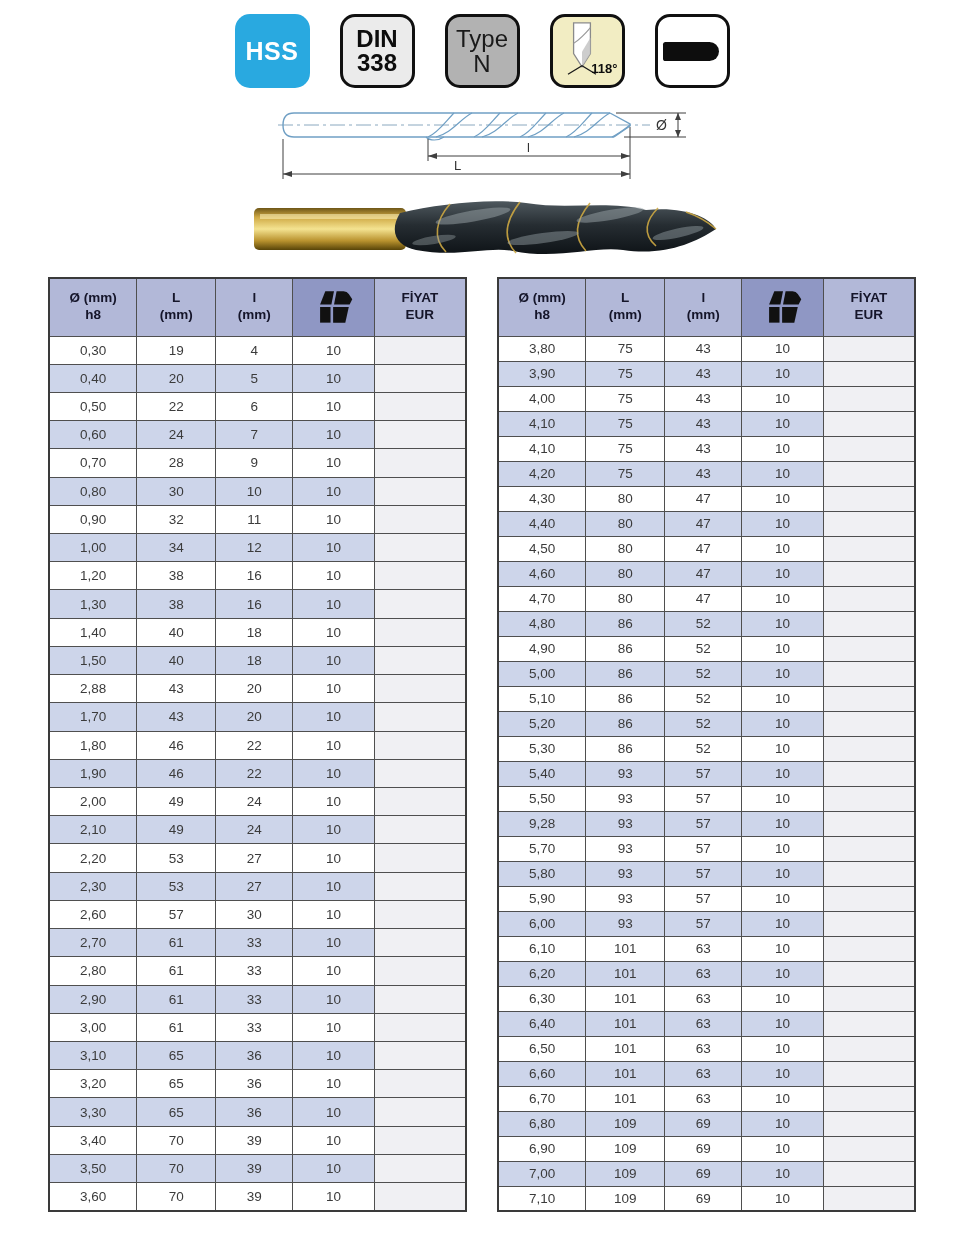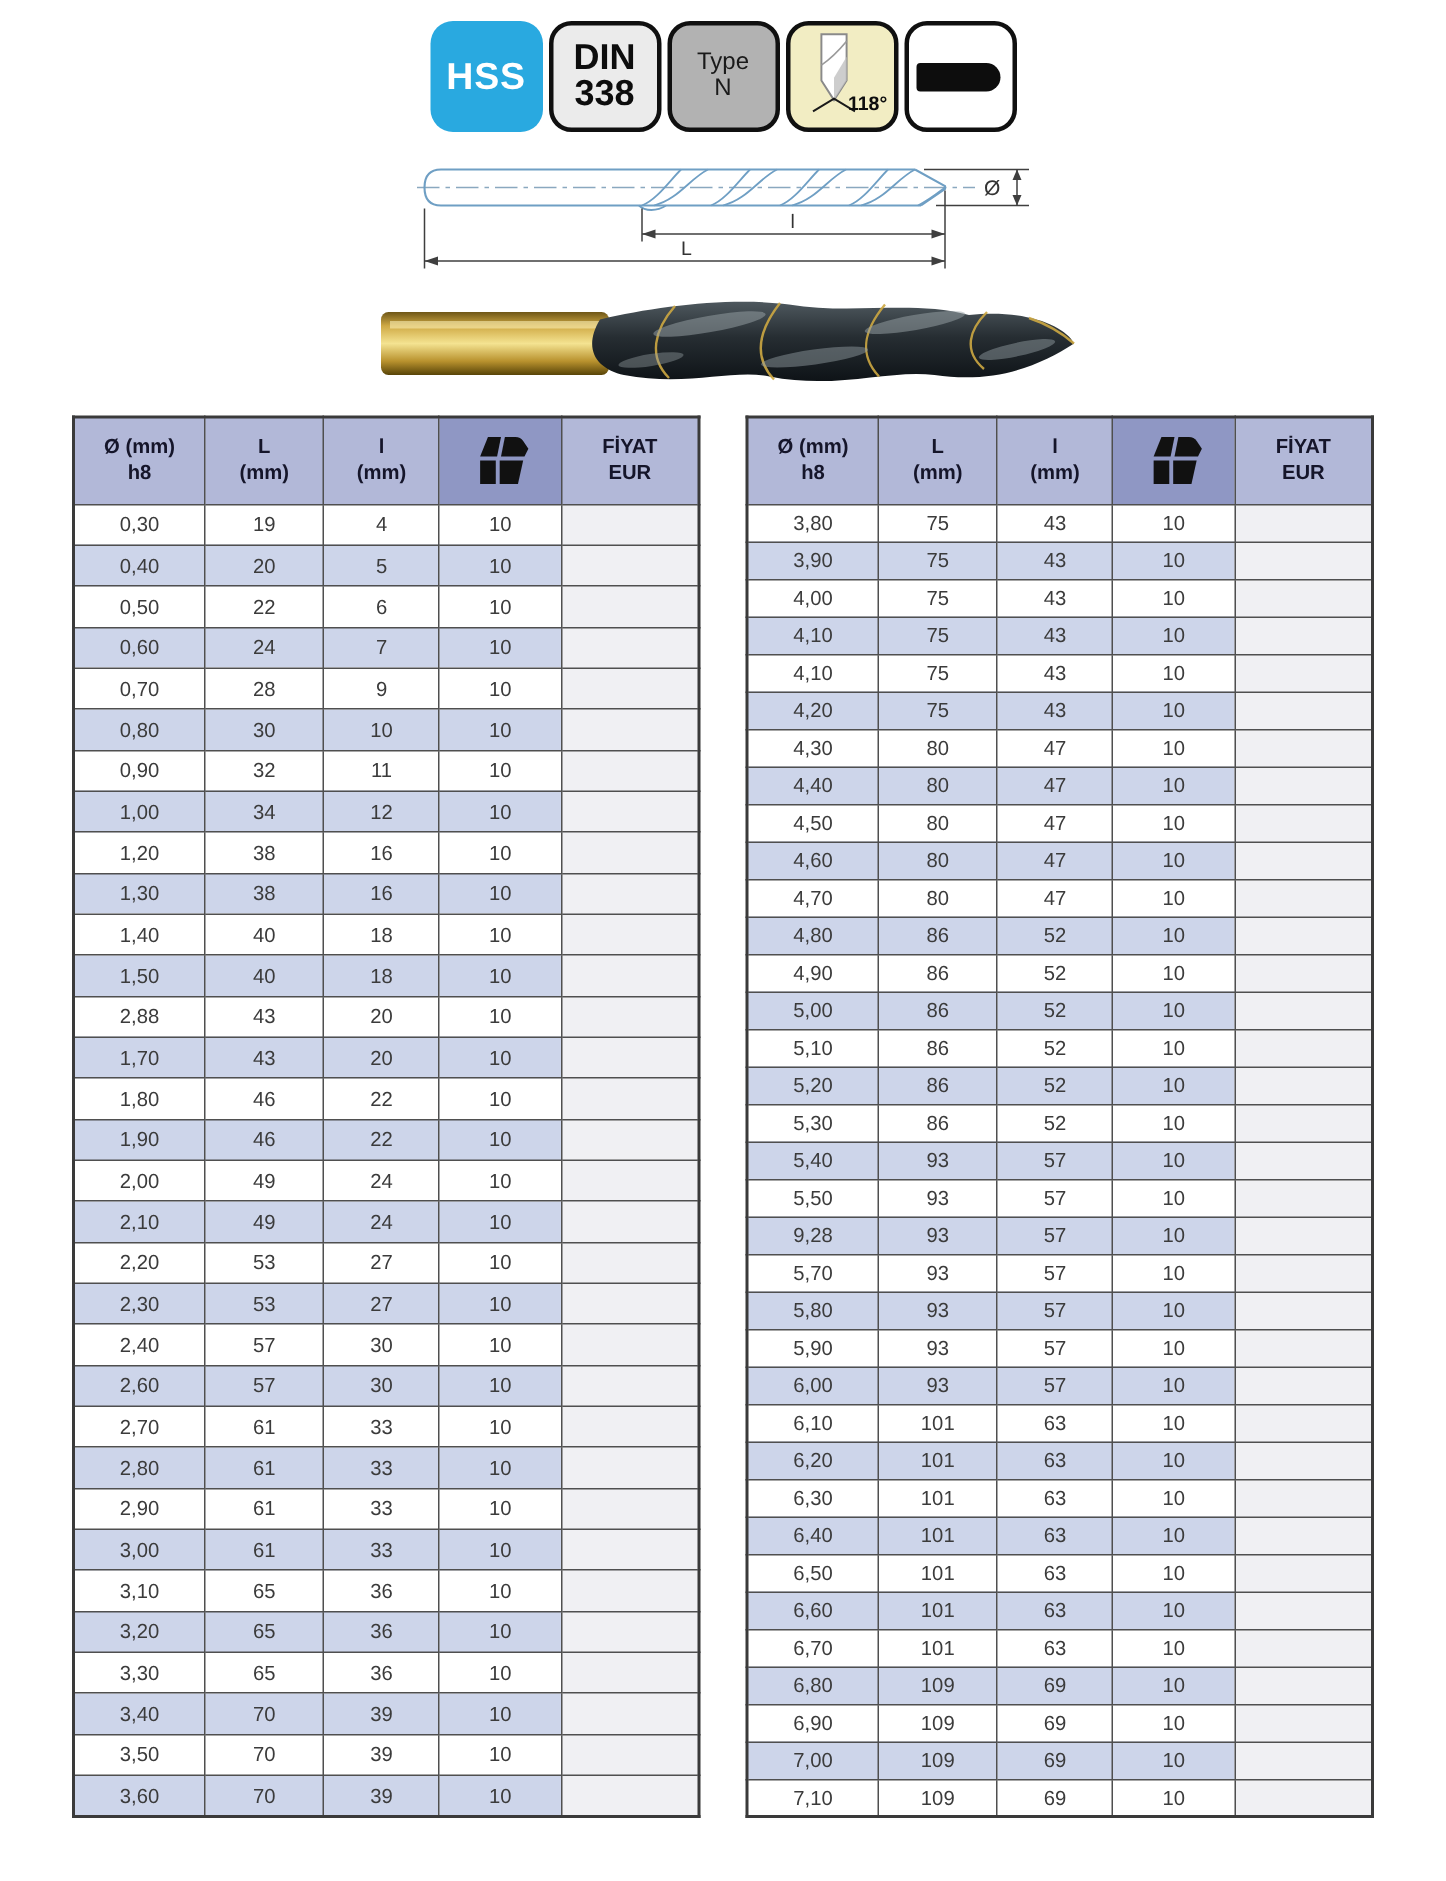--- a/index.html
+++ b/index.html
@@ -6,30 +6,30 @@
   body {
     width: 964px; height: 1254px;
     background: #ffffff;
     font-family: "Liberation Sans", "DejaVu Sans", sans-serif;
     overflow: hidden;
   }
   .page { width: 964px; height: 1254px; position: relative; }
 
   
   .badges { display: flex; justify-content: center; align-items: flex-end;
-            gap: 4px; padding-top: 14px; height: 88px; }
+            gap: 30px; padding-top: 14px; height: 88px; }
   .badge { width: 75px; height: 74px; border-radius: 15px;
            display: flex; flex-direction: column; justify-content: center;
            align-items: center; text-align: center; position: relative; }
   .badge-hss { background: var(--hss-bg); color: #ffffff;
                font-weight: bold; font-size: 25px; letter-spacing: .5px; }
   .badge-din { background: var(--din-bg); border: 3px solid var(--badge-border);
                color: #0d0d0d; font-weight: bold; font-size: 24px; line-height: 1.02; }
   .badge-type { background: var(--type-bg); border: 3px solid var(--badge-border);
-                color: #1a1a1a; font-size: 16px; line-height: 1.05; }
+                color: #1a1a1a; font-size: 24px; line-height: 1.05; }
   .badge-angle { background: var(--angle-bg); border: 3px solid var(--badge-border); }
   .badge-angle .angle-label { position: absolute; right: 4px; bottom: 9px;
                 font-weight: bold; font-size: 13px; color: #0d0d0d; }
   .badge-angle svg { position: absolute; left: 8px; top: 4px; }
   .badge-shank { background: #ffffff; border: 3px solid var(--badge-border);
                  justify-content: center; align-items: flex-start; }
   .shank-bar { width: 82%; height: 19px; background: #0d0d0d;
                border-radius: 3px 11px 11px 3px; margin-left: 5px; }
 
   
@@ -353,27 +353,20 @@
             <td class="col-price"></td>
           </tr>
           <tr>
             <td class="col-d">2,30</td>
             <td class="col-L">53</td>
             <td class="col-l">27</td>
             <td class="col-pack">10</td>
             <td class="col-price"></td>
           </tr>
           <tr>
-            <td class="col-d">2,40</td>
-            <td class="col-L">57</td>
-            <td class="col-l">30</td>
-            <td class="col-pack">10</td>
-            <td class="col-price"></td>
-          </tr>
-          <tr>
             <td class="col-d">2,60</td>
             <td class="col-L">57</td>
             <td class="col-l">30</td>
             <td class="col-pack">10</td>
             <td class="col-price"></td>
           </tr>
           <tr>
             <td class="col-d">2,70</td>
             <td class="col-L">61</td>
             <td class="col-l">33</td>

